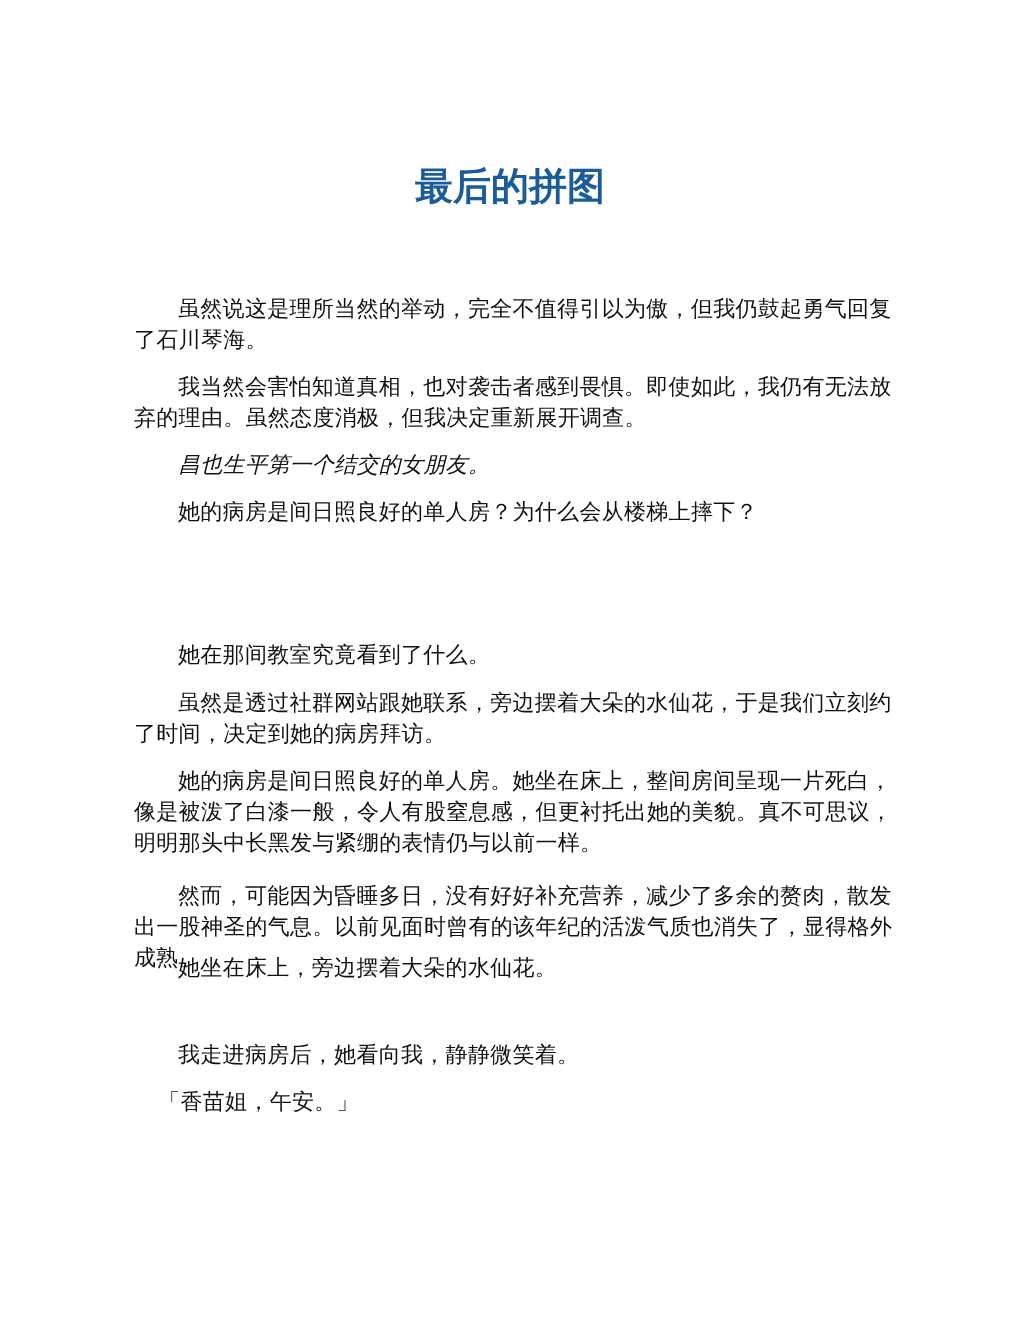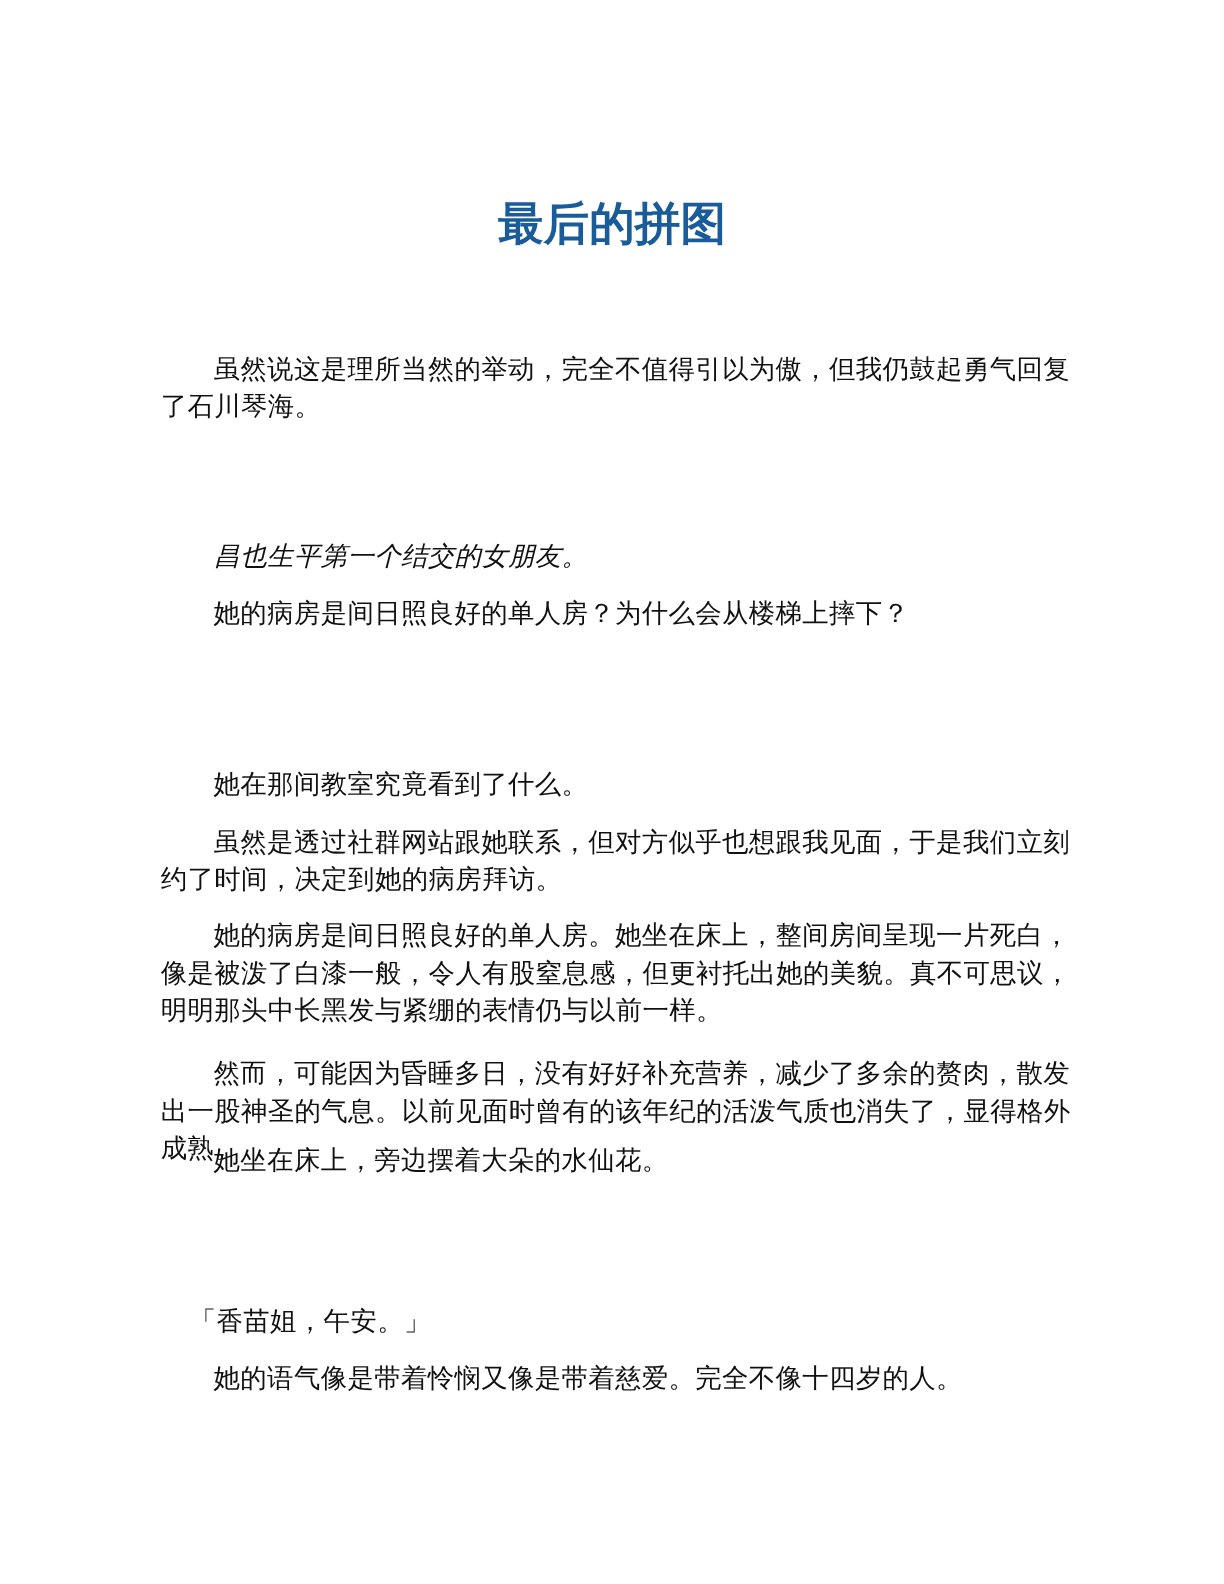--- a/index.html
+++ b/index.html
@@ -49,23 +49,24 @@
       text-indent: 1.1em;
     }
   </style>
 </head>
 <body>
 
 <div class="page">
   <h1 class="title">最后的拼图</h1>
 
   <p class="para" style="top:281px;">虽然说这是理所当然的举动，完全不值得引以为傲，但我仍鼓起勇气回复了石川琴海。</p>
+  <p class="para" style="top:359px;">我当然会害怕知道真相，也对袭击者感到畏惧。即使如此，我仍有无法放弃的理由。虽然态度消极，但我决定重新展开调查。</p>
   <p class="para" style="top:437px;font-style:italic;">昌也生平第一个结交的女朋友。</p>
   <p class="para" style="top:484px;">她的病房是间日照良好的单人房？为什么会从楼梯上摔下？</p>
 
   <p class="para" style="top:627px;">她在那间教室究竟看到了什么。</p>
-  <p class="para" style="top:675px;">虽然是透过社群网站跟她联系，但对方似乎也想跟我见面，于是我们立刻约了时间，决定到她的病房拜访。</p>
+  <p class="para" style="top:675px;">虽然是透过社群网站跟她联系，旁边摆着大朵的水仙花，于是我们立刻约了时间，决定到她的病房拜访。</p>
   <p class="para" style="top:753px;">她的病房是间日照良好的单人房。她坐在床上，整间房间呈现一片死白，像是被泼了白漆一般，令人有股窒息感，但更衬托出她的美貌。真不可思议，明明那头中长黑发与紧绷的表情仍与以前一样。</p>
   <p class="para" style="top:868px;">然而，可能因为昏睡多日，没有好好补充营养，减少了多余的赘肉，散发出一股神圣的气息。以前见面时曾有的该年纪的活泼气质也消失了，显得格外成熟。</p>
   <p class="para" style="top:940px;">她坐在床上，旁边摆着大朵的水仙花。</p>
+  <p class="para" style="top:1027px;">我走进病房后，她看向我，静静微笑着。</p>
   <p class="para noindent" style="top:1074px;">「香苗姐，午安。」</p>
-  <p class="para" style="top:1122px;">她的语气像是带着怜悯又像是带着慈爱。完全不像十四岁的人。</p>
 </div>
 
 </body></html>

